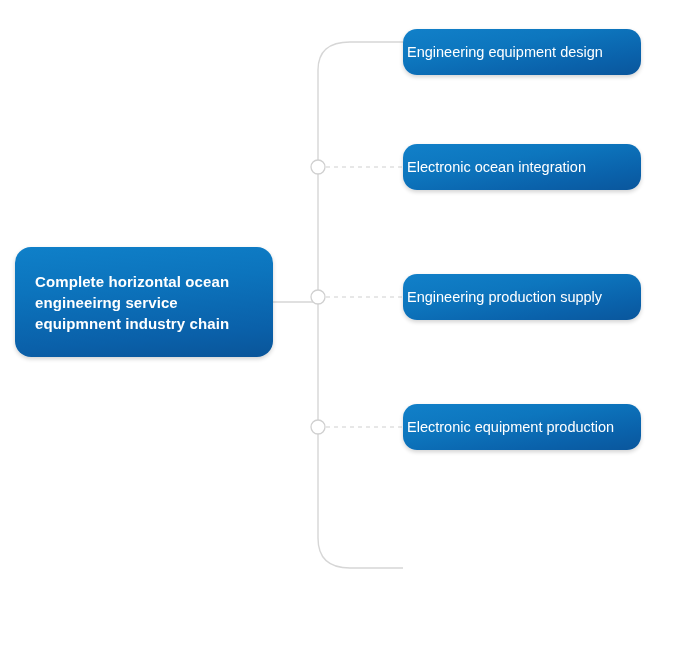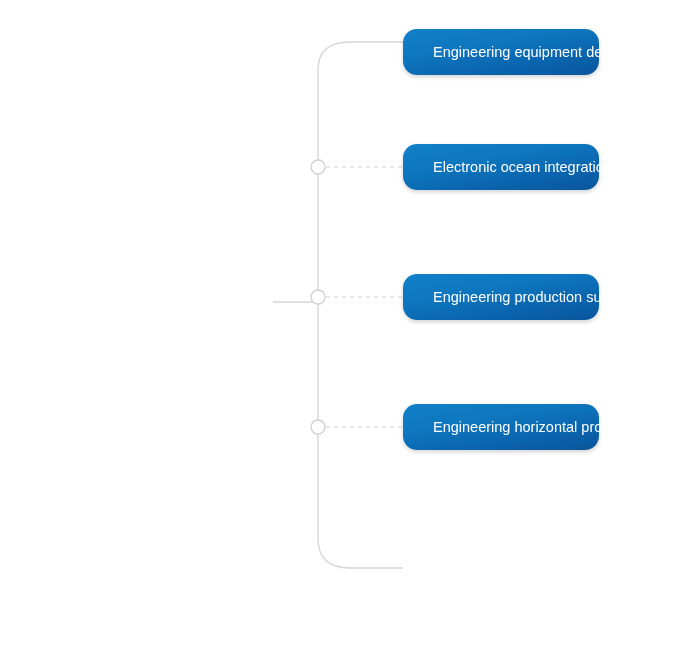--- a/index.html
+++ b/index.html
@@ -46,23 +46,23 @@
     background: linear-gradient(175deg, #0f80c9 0%, #0c74bd 35%, #0a60a9 78%, #0a5599 100%);
   }
   .root-label {
     font-size: 15px;
     font-weight: bold;
     line-height: 21px;
     letter-spacing: 0.1px;
   }
   .leaf-box {
     left: 403px;
-    width: 196px;
+    width: 238px;
     height: 46px;
-    padding: 0 30px;
+    padding: 0 4px;
   }
   .leaf-label {
     font-size: 14.5px;
     font-weight: normal;
     line-height: 18px;
     white-space: nowrap;
   }
   .leaf-0 { top: 29px; }
   .leaf-1 { top: 144px; }
   .leaf-2 { top: 274px; }
@@ -86,31 +86,34 @@
 
     <path d="M 326 167 L 403 167" fill="none" stroke="#cfcfcf" stroke-width="1.2" stroke-dasharray="4 4"></path>
     <path d="M 326 297 L 403 297" fill="none" stroke="#cfcfcf" stroke-width="1.2" stroke-dasharray="4 4"></path>
     <path d="M 326 427 L 403 427" fill="none" stroke="#cfcfcf" stroke-width="1.2" stroke-dasharray="4 4"></path>
 
     <circle cx="318" cy="167" r="7" fill="#ffffff" stroke="#d0d0d0" stroke-width="1.3"></circle>
     <circle cx="318" cy="297" r="7" fill="#ffffff" stroke="#d0d0d0" stroke-width="1.3"></circle>
     <circle cx="318" cy="427" r="7" fill="#ffffff" stroke="#d0d0d0" stroke-width="1.3"></circle>
   </svg>
 
+  <div class="node-box root-box">
+    <span class="root-label">Complete horizontal ocean engineeirng service equipmnent industry chain</span>
+  </div>
 
   <div class="node-box leaf-box leaf-0">
     <span class="leaf-label">Engineering equipment design</span>
   </div>
 
   <div class="node-box leaf-box leaf-1">
     <span class="leaf-label">Electronic ocean integration</span>
   </div>
 
   <div class="node-box leaf-box leaf-2">
     <span class="leaf-label">Engineering production supply</span>
   </div>
 
   <div class="node-box leaf-box leaf-3">
-    <span class="leaf-label">Engineering horizontal production</span>
+    <span class="leaf-label">Electronic equipment production</span>
   </div>
 
 
 </div>
 
 </body></html>

